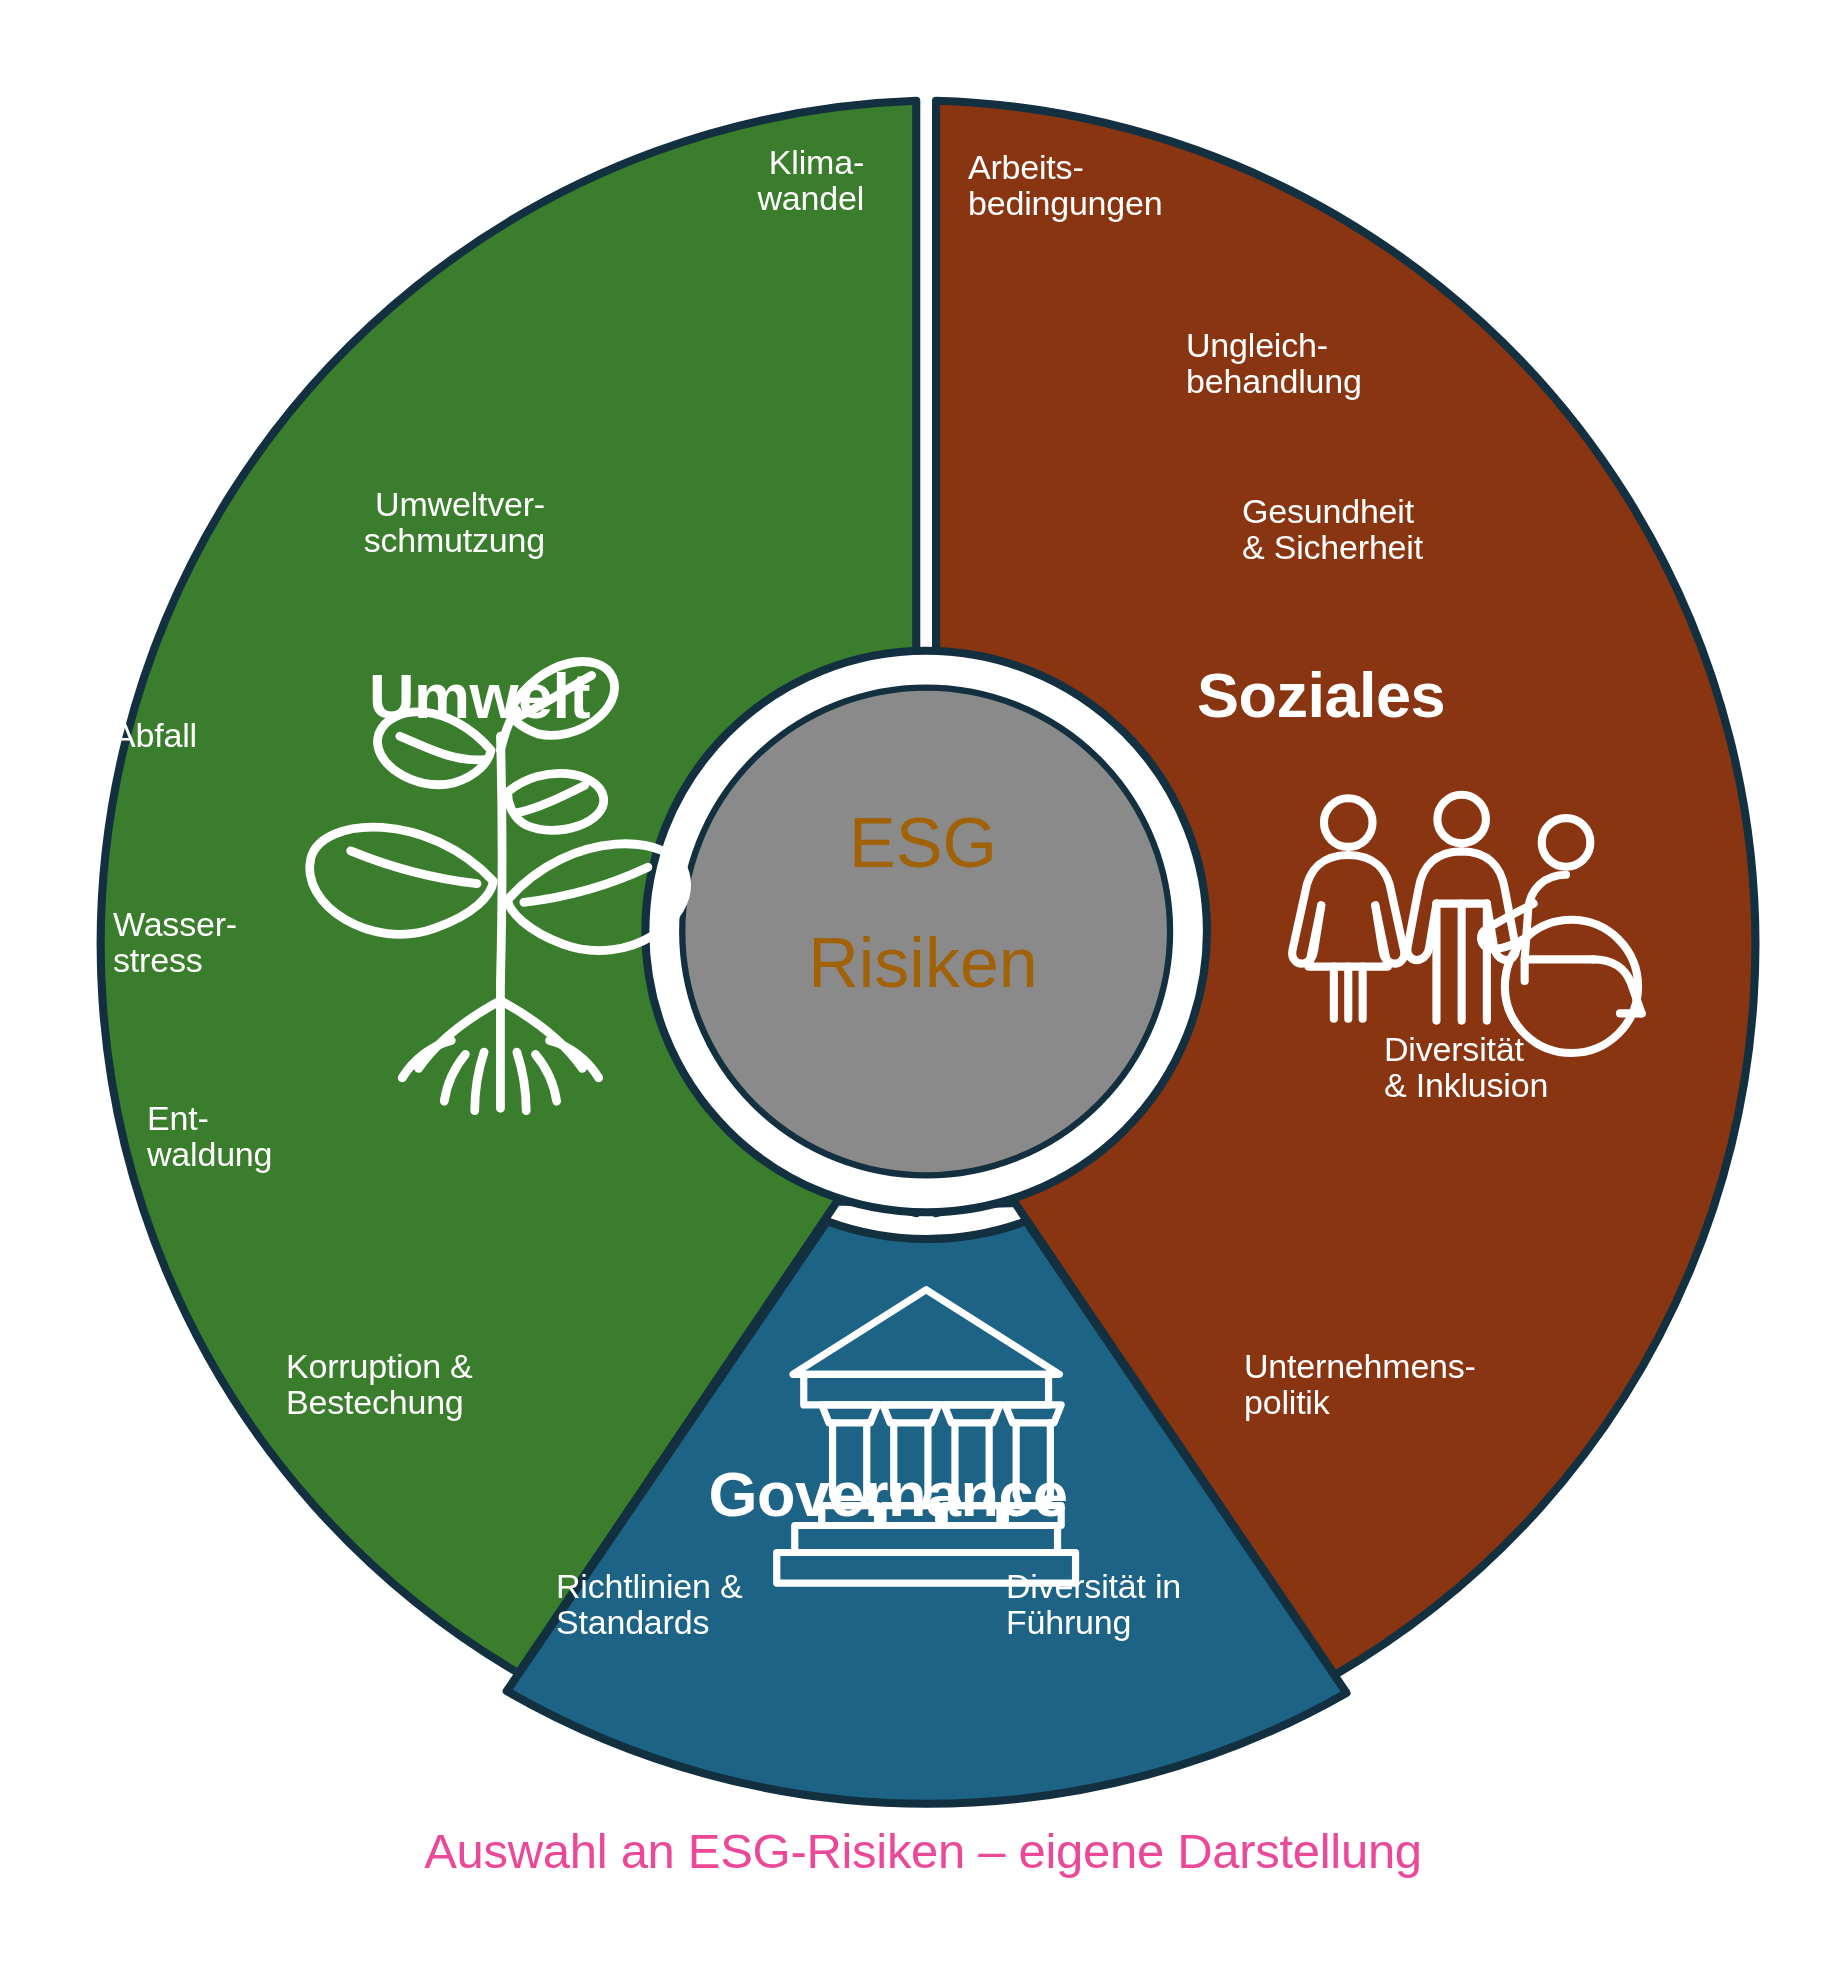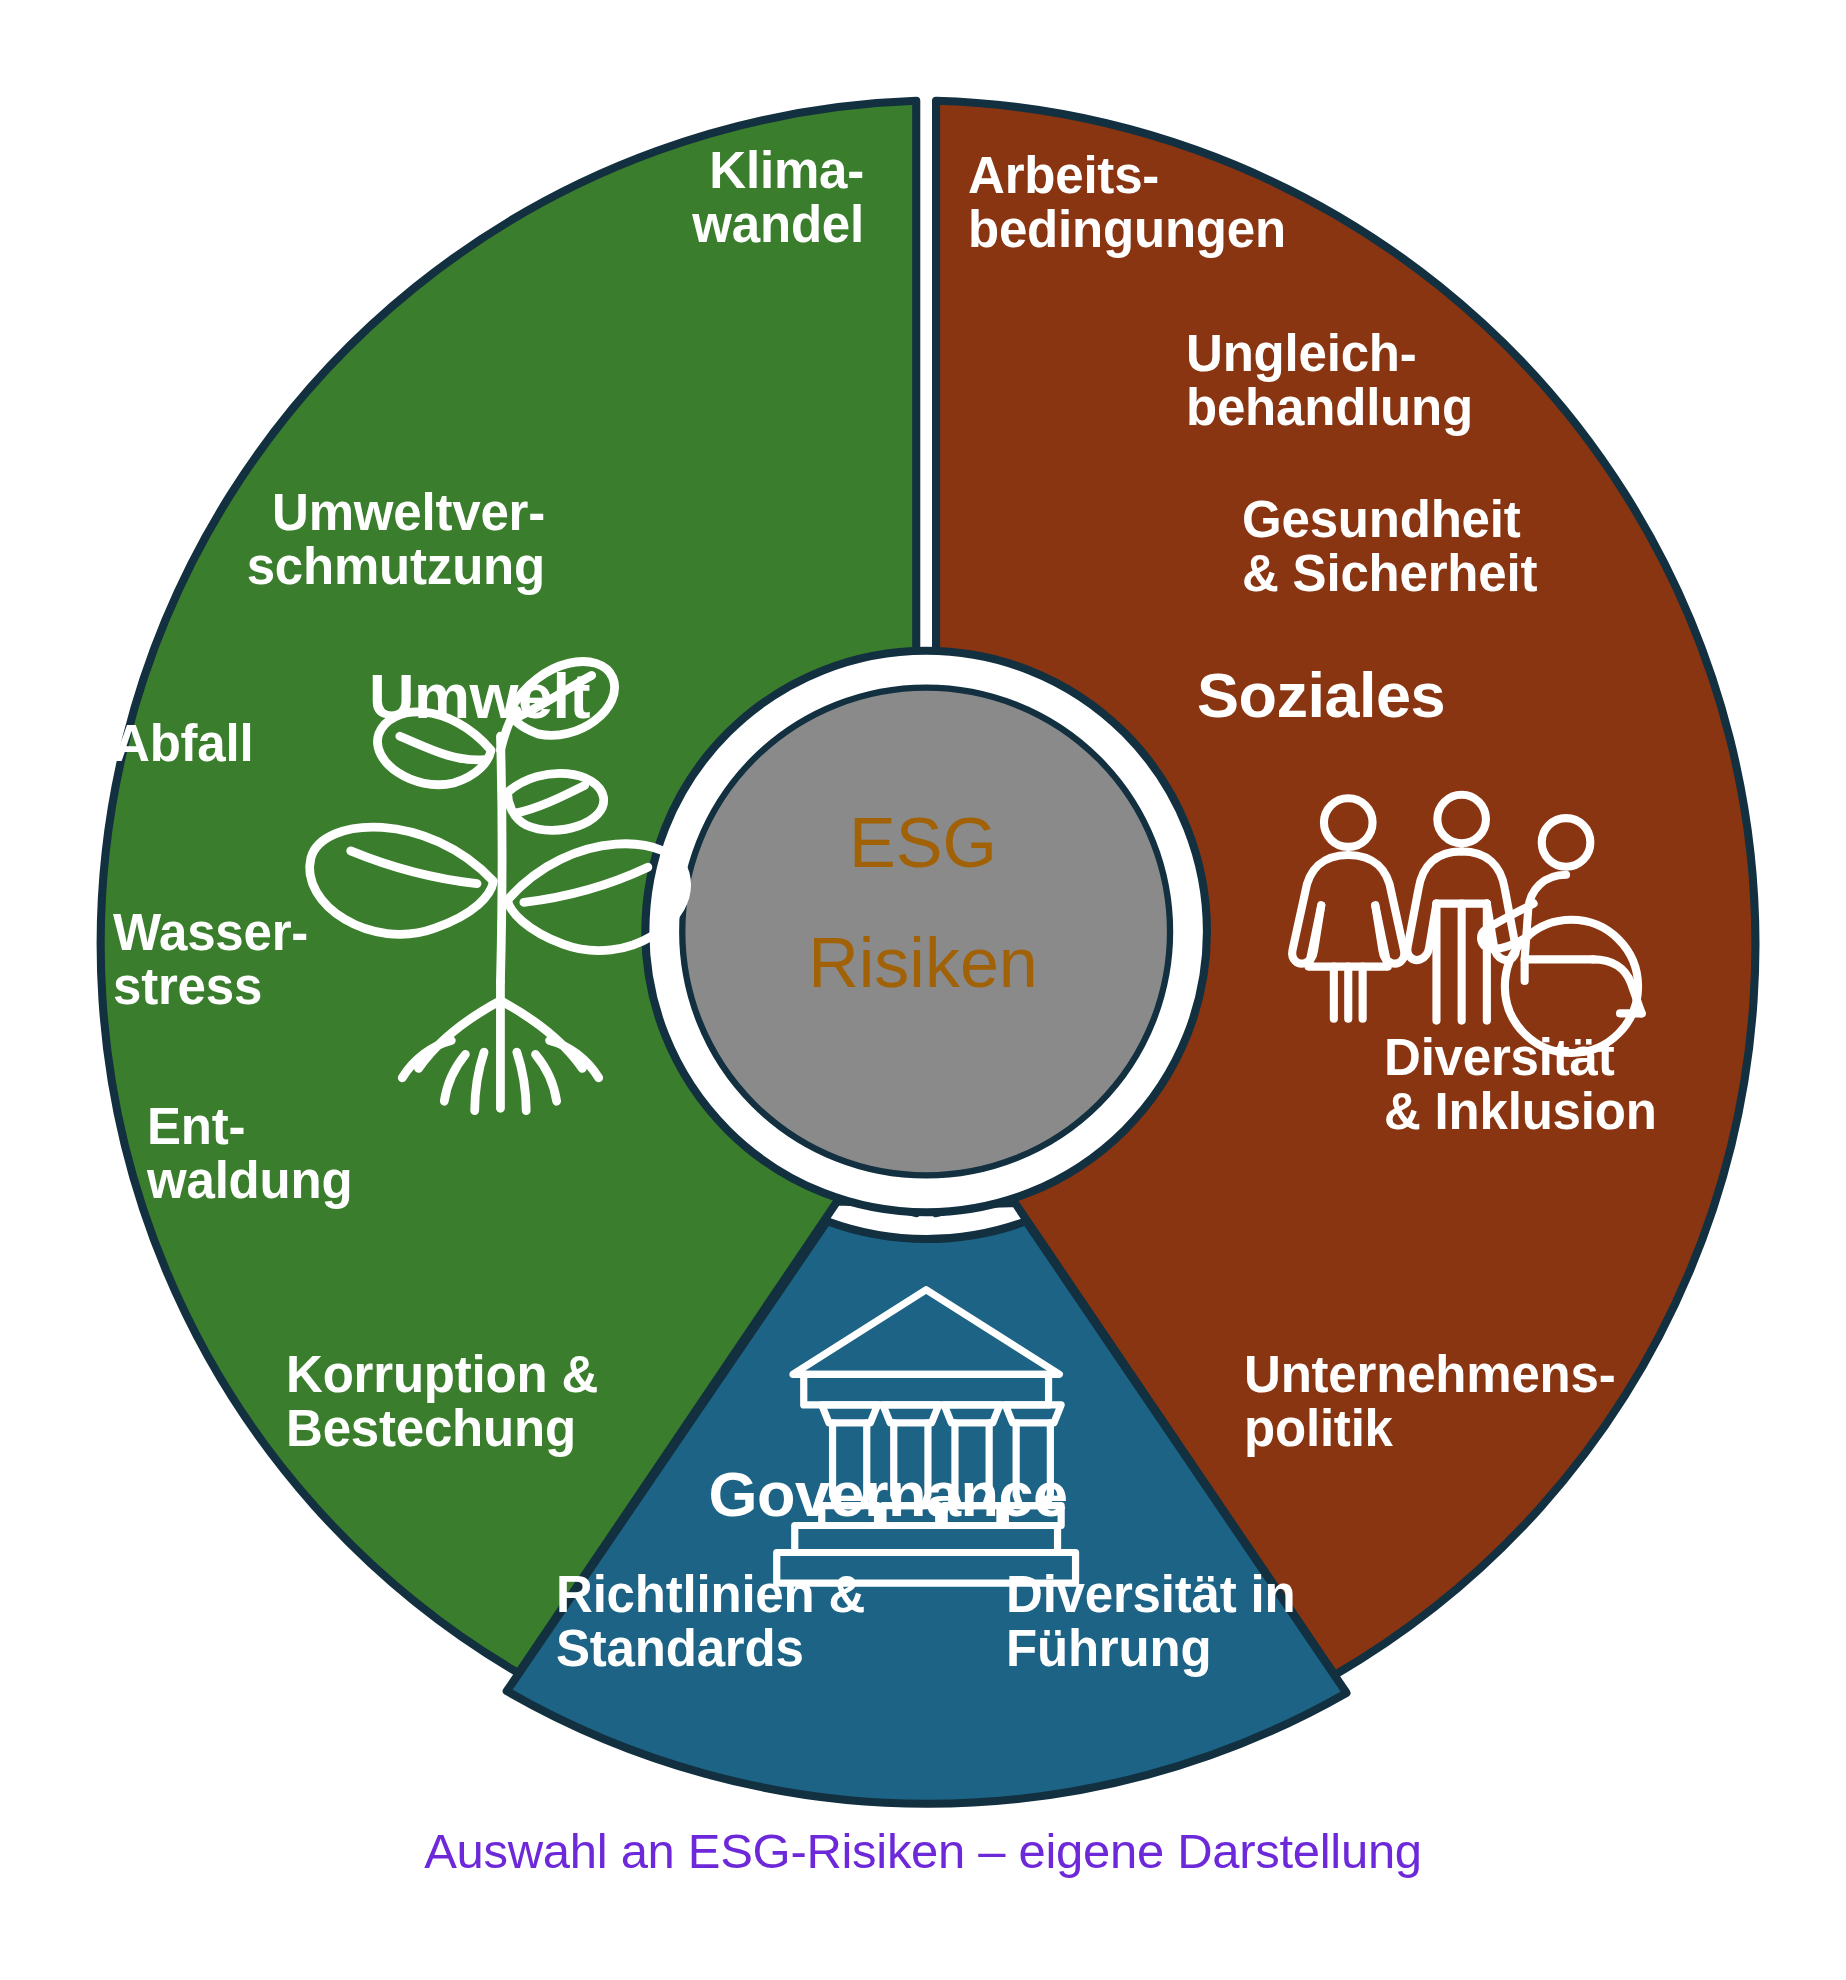--- a/index.html
+++ b/index.html
@@ -29,22 +29,22 @@
     height: 1980px;
   }
   .seg-label {
     position: absolute;
     color: #ffffff;
     line-height: 1.06;
     white-space: pre-line;
     pointer-events: none;
   }
   .risk-text {
-    font-size: 51px;
-    font-weight: 700;
+    font-size: 34px;
+    font-weight: 400;
     letter-spacing: -0.2px;
   }
   .pillar-title {
     font-size: 63px;
     font-weight: 700;
     letter-spacing: -0.5px;
   }
   .center-text {
     position: absolute;
     color: #a16207;
@@ -57,21 +57,21 @@
     font-weight: 400;
     pointer-events: none;
   }
   .caption {
     position: absolute;
     left: 0;
     top: 1823px;
     width: 1846px;
     text-align: center;
     font-size: 49px;
-    color: #6d28d9;
+    color: #ec4899;
     font-weight: 400;
     letter-spacing: -0.3px;
   }
   .ta-right { text-align: right; }
   .ta-left  { text-align: left; }
   .ta-center{ text-align: center; }
 </style>
 </head>
 <body>
 

